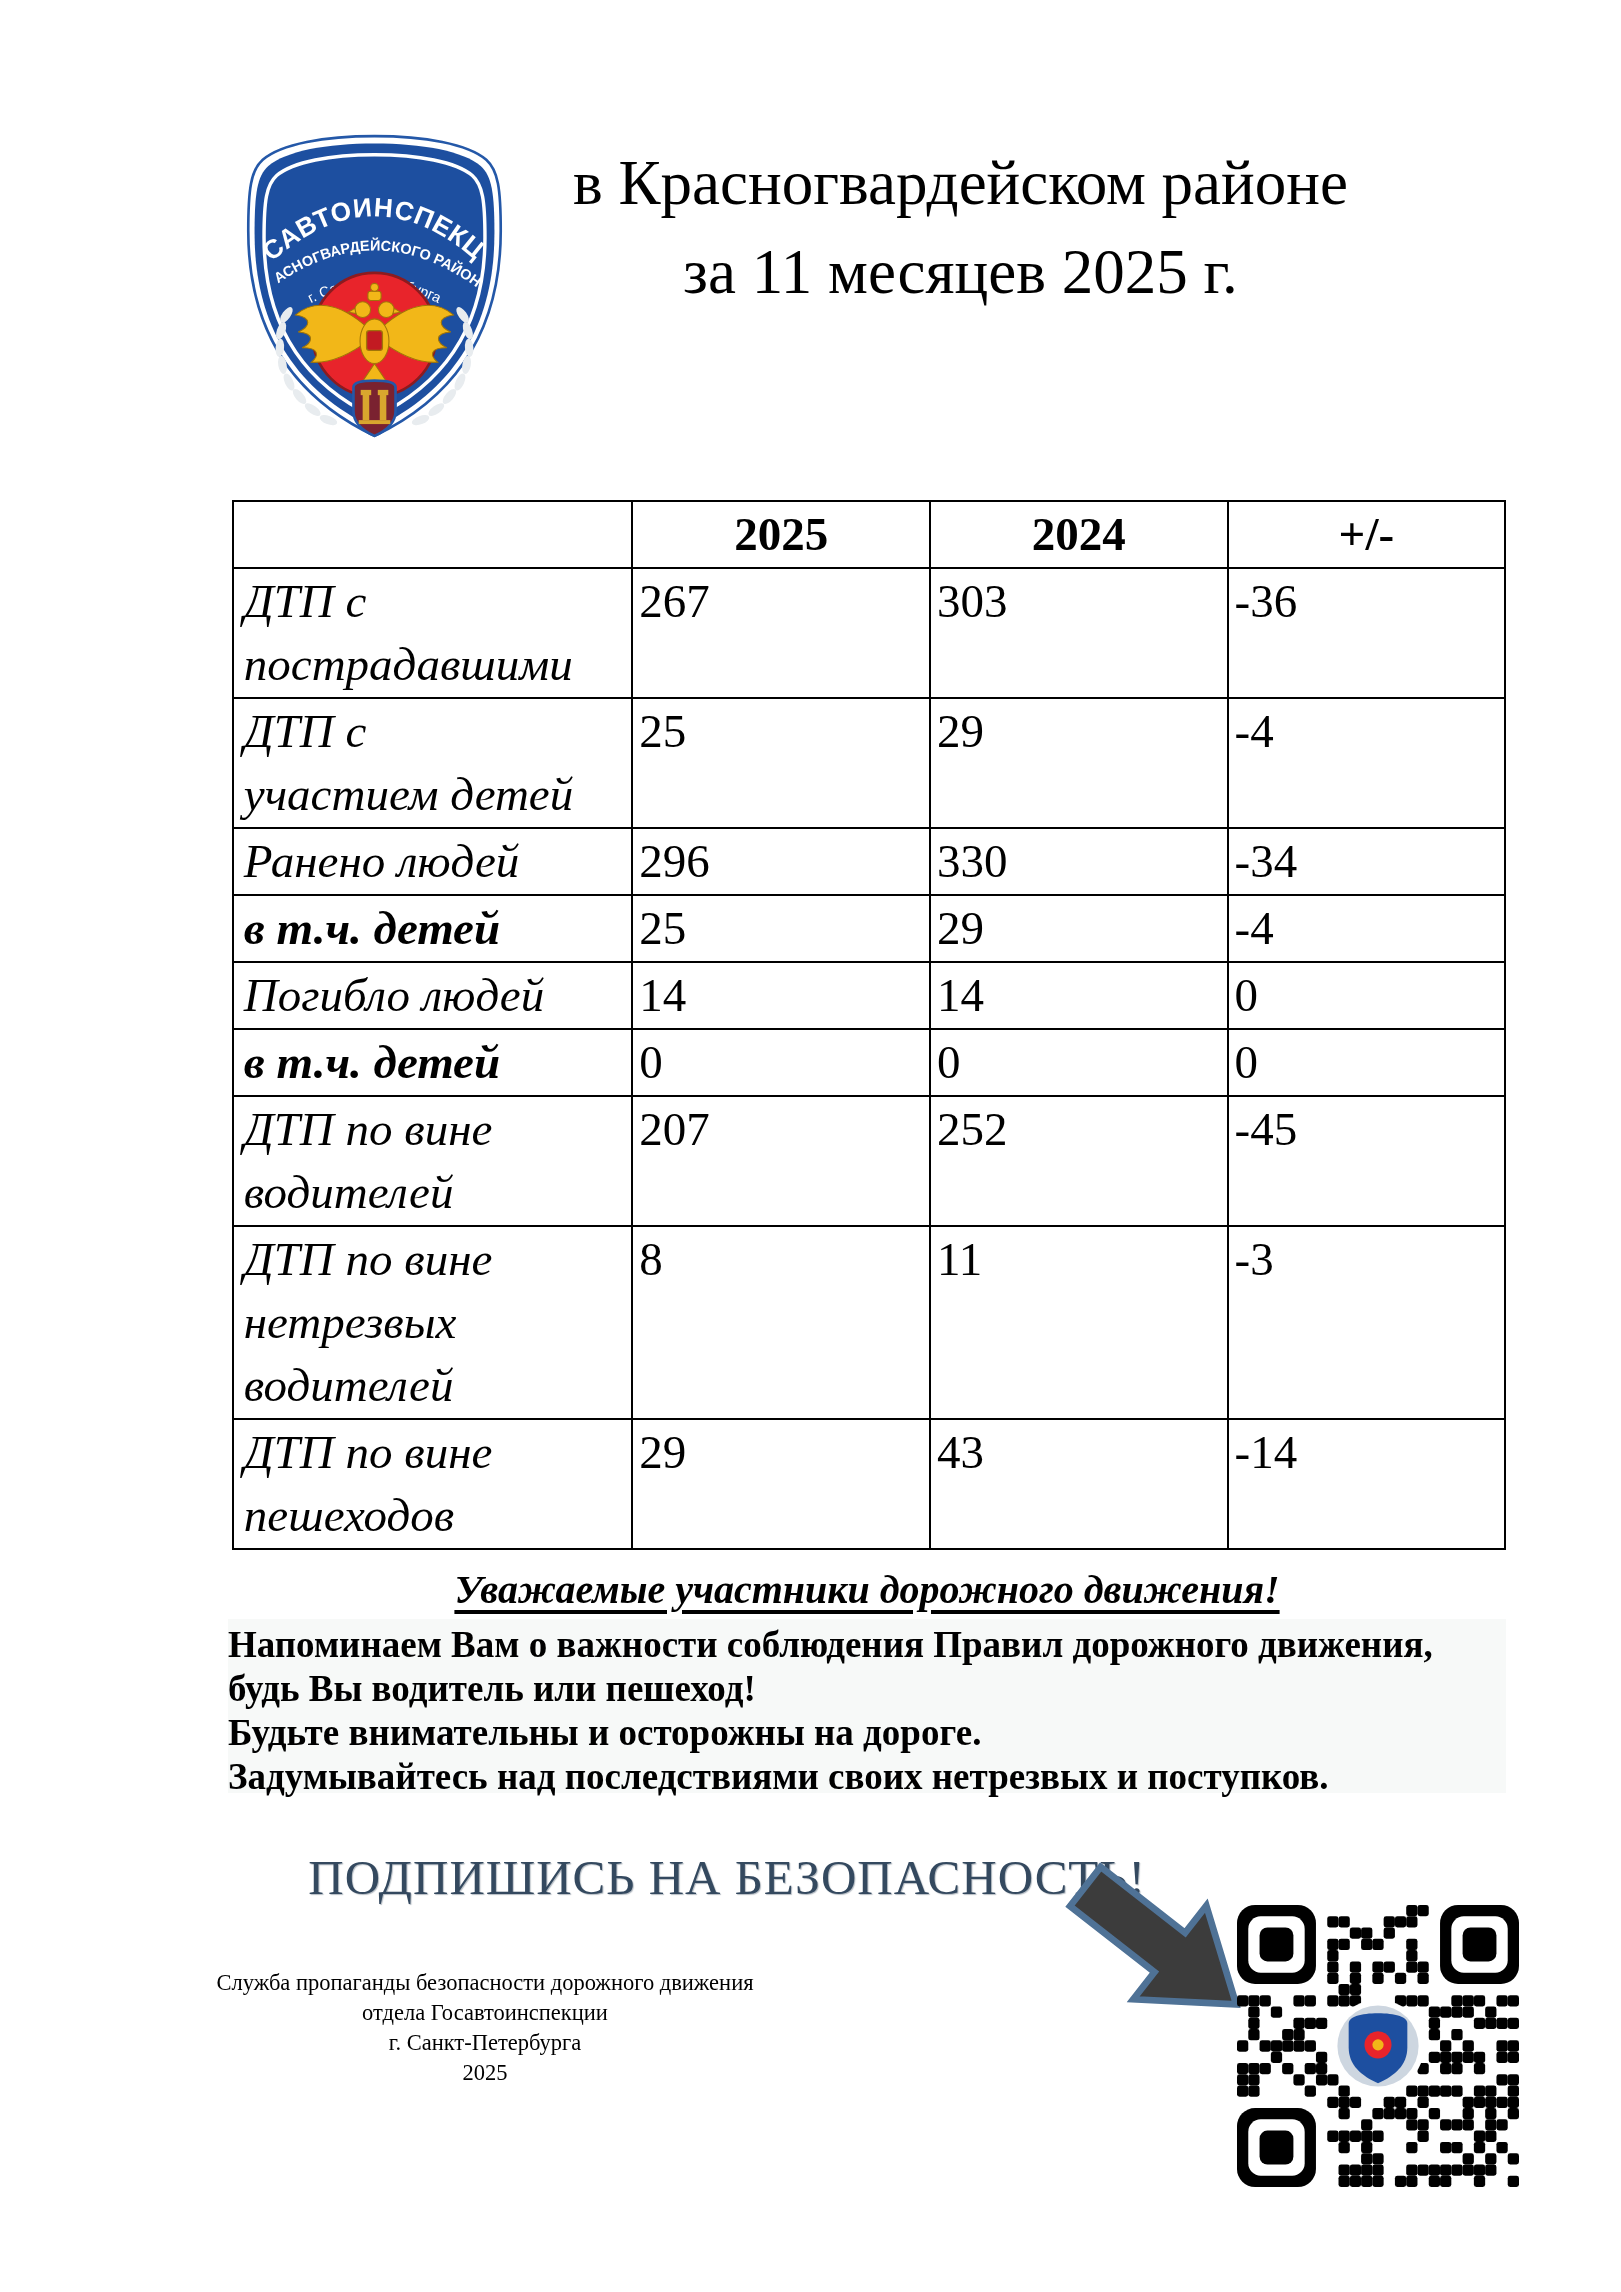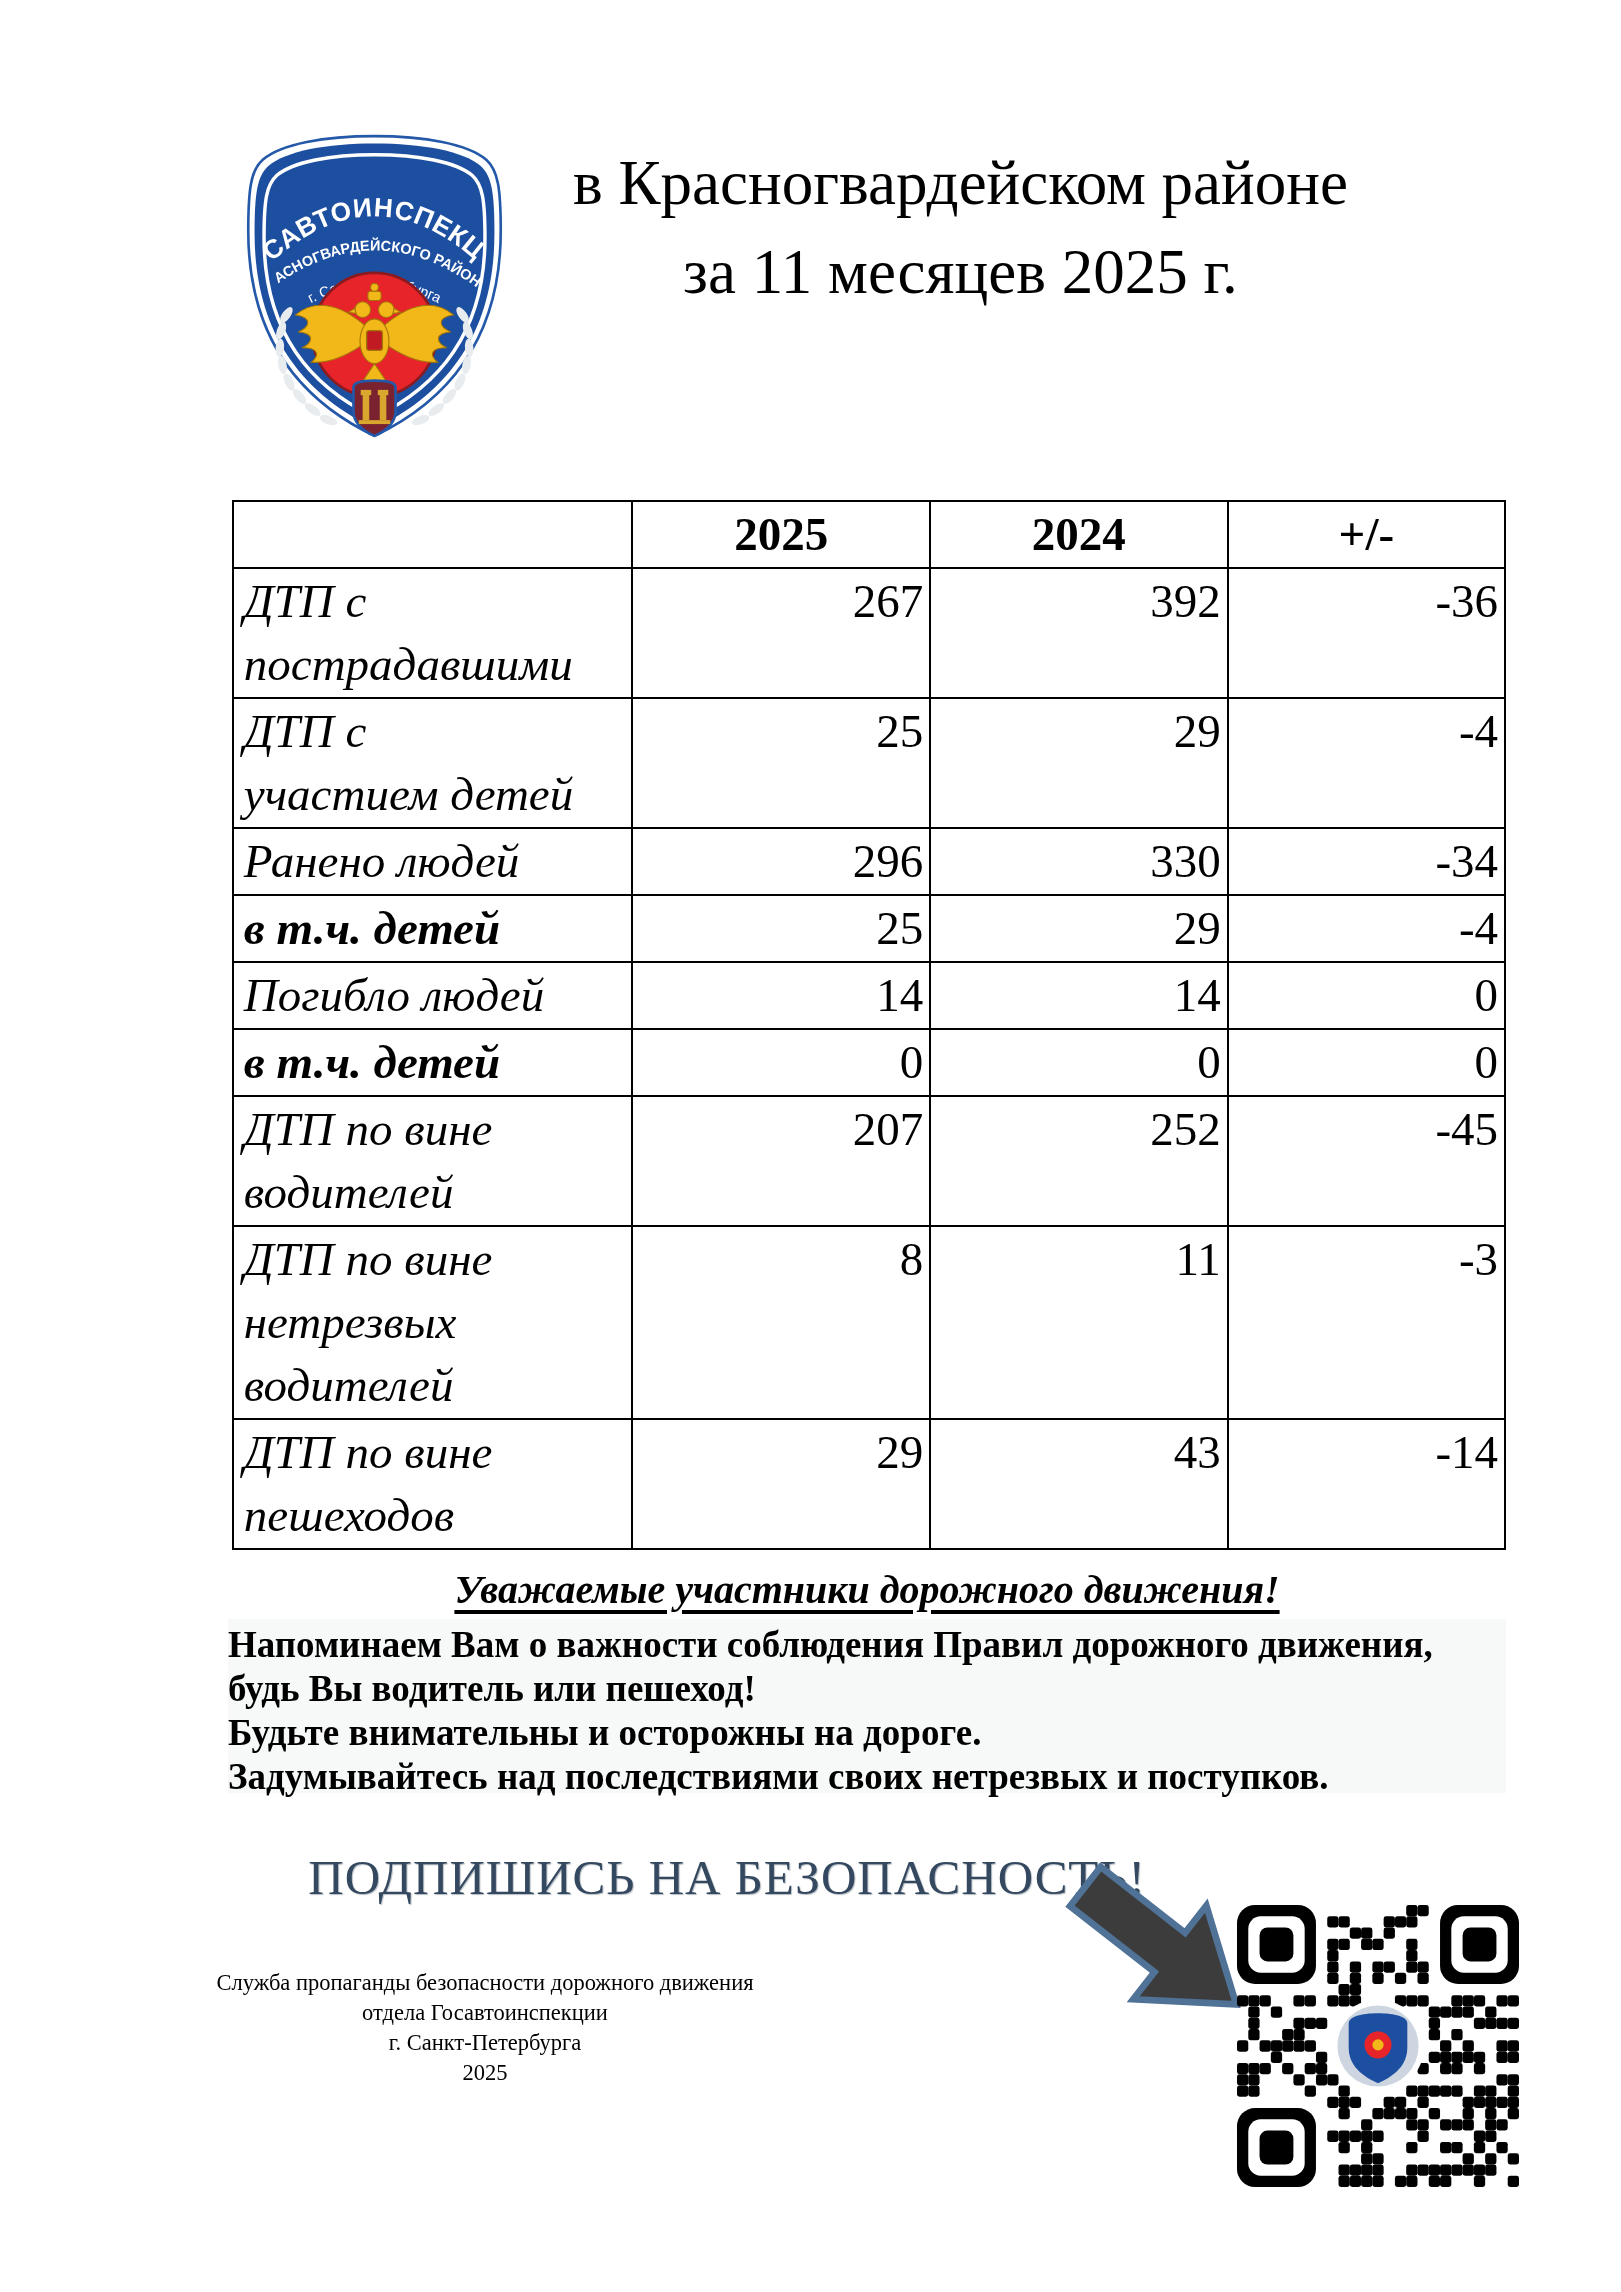--- a/index.html
+++ b/index.html
@@ -28,21 +28,21 @@
   .stats col.c1{width:31.4%}
   .stats col.c2{width:23.4%}
   .stats col.c3{width:23.4%}
   .stats col.c4{width:21.8%}
   .stats td,.stats th{
     border:2.9px solid #000;vertical-align:top;
     padding:1px 5.9px;background:#fff;
   }
   .stats th{font-weight:700;text-align:center;}
   .stats td.lbl{text-align:left;white-space:pre-line;padding-left:9.8px;font-style:italic;}
-  .stats td.num{text-align:right;}
+  .stats td.num{text-align:left;}
   .stats tr.boldrow td.lbl{font-weight:700;}
   
   .appeal-heading{
     position:absolute;left:228px;top:1564px;width:1278px;
     text-align:center;font-size:40px;line-height:51px;font-weight:700;font-style:italic;
   }
   .appeal-heading span{
     text-decoration:underline;
     text-decoration-thickness:3.9px;
     text-underline-offset:6.9px;
@@ -159,21 +159,21 @@
         <tr>
       <th></th>
       <th>2025</th>
       <th>2024</th>
       <th>+/-</th>
     </tr>
     <tr>
       <td class="lbl">ДТП с
 пострадавшими</td>
       <td class="num">267</td>
-      <td class="num">392</td>
+      <td class="num">303</td>
       <td class="num">-36</td>
     </tr>
     <tr>
       <td class="lbl">ДТП с
 участием детей</td>
       <td class="num">25</td>
       <td class="num">29</td>
       <td class="num">-4</td>
     </tr>
     <tr>

